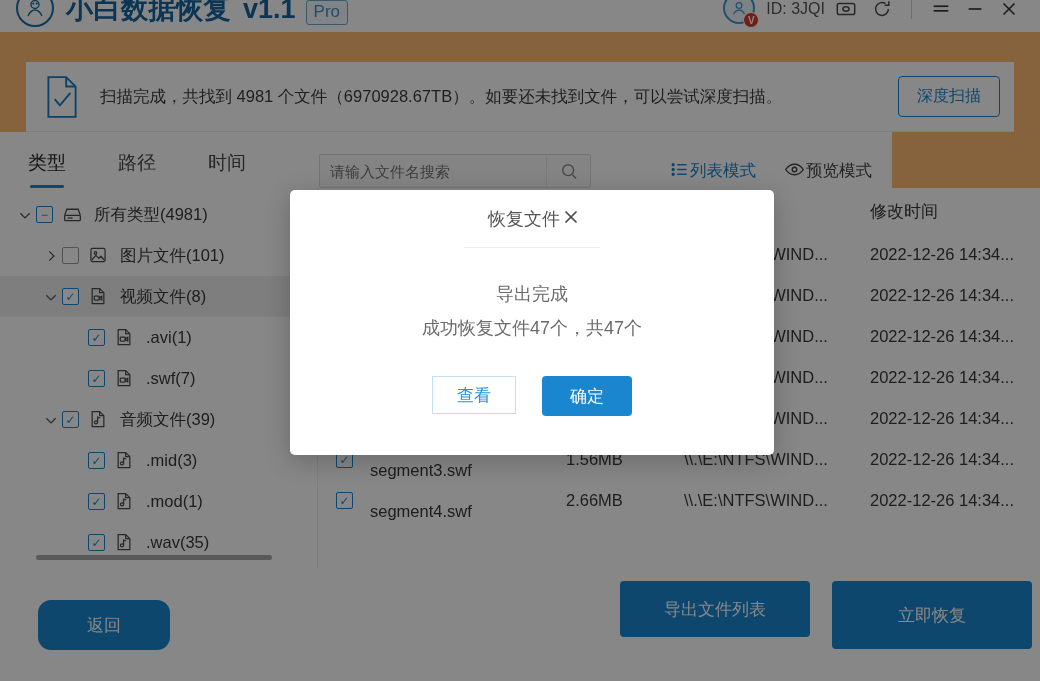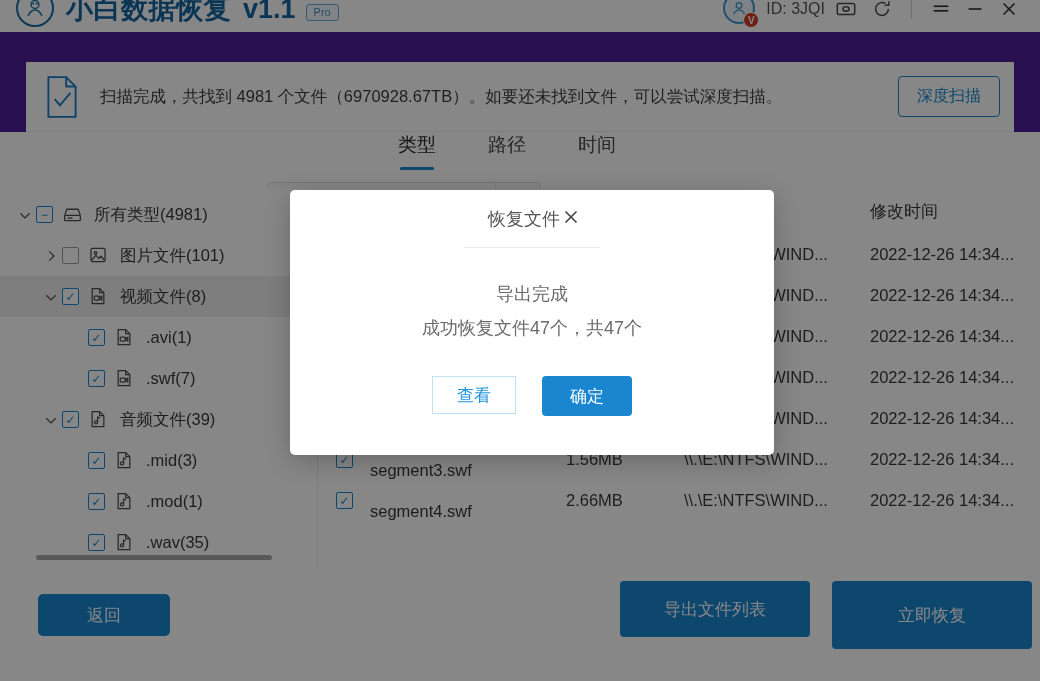--- a/index.html
+++ b/index.html
@@ -5,21 +5,21 @@
   * { box-sizing: border-box; margin: 0; padding: 0; }
   html, body {
     width: 1040px; height: 681px;
     font-family: "Liberation Sans", "DejaVu Sans", sans-serif;
     background: #ffffff;
     overflow: hidden;
   }
   #app {
     position: relative;
     width: 1040px; height: 681px;
-    background: #4c1d95;
+    background: #fdba74;
   }
   
   #scrim {
     position: absolute; inset: 0;
     background: rgba(0,0,0,0.47);
     z-index: 50;
   }
 
   
   #titlebar {
@@ -38,21 +38,21 @@
   }
   #app-title {
     font-size: 27px; font-weight: bold; color: #1565a0;
     margin-left: 10px; letter-spacing: 0.5px;
     white-space: nowrap;
   }
   #version { font-size: 27px; font-weight: bold; color: #1565a0; margin-left: 12px; }
   #pro-badge {
     margin-left: 10px; margin-top: 6px;
     border: 1px solid #6aa9cf; color: #4a8cba;
-    font-size: 11px; padding: 1px 7px 2px; border-radius: 3px;
+    font-size: 17px; padding: 1px 7px 2px; border-radius: 3px;
     background: #f4fafe;
   }
   #title-spacer { flex: 1; }
   #account { display: flex; align-items: center; gap: 9px; }
   #avatar-wrap { position: relative; width: 34px; height: 34px; }
   #avatar {
     width: 32px; height: 32px; border-radius: 50%;
     border: 2px solid #3d96cc; background: #eaf5fc;
     display: flex; align-items: center; justify-content: center;
     color: #3d96cc;
@@ -94,23 +94,23 @@
   #banner-spacer { flex: 1; }
   #deep-scan-btn {
     border: 1px solid #1a86d0; color: #1a86d0; background: #fff;
     border-radius: 4px; font-size: 16px;
     padding: 9px 18px; white-space: nowrap;
   }
 
   
   #toolbar {
     position: absolute; left: 0; top: 132px;
-    width: 1040px; height: 56px;
+    width: 892px; height: 56px;
     background: #fff;
-    display: flex; align-items: center; flex-direction: column;
+    display: flex; align-items: flex-end;
   }
   #tabs { display: flex; align-items: flex-end; padding-left: 28px; width: 300px; }
   .tab {
     position: relative; font-size: 19px; color: #4a4a4a;
     padding: 0 0 12px; margin-right: 52px;
     white-space: nowrap;
   }
   .tab.active { color: #2b2b2b; }
   .tab.active::after {
     content: ""; position: absolute; left: 2px; bottom: 0;
@@ -198,21 +198,21 @@
   #footer {
     position: absolute; left: 0; top: 568px; width: 1040px; height: 113px;
     background: #fff;
   }
   .btn-primary {
     position: absolute; background: #1a86d0; color: #fff;
     border: none; border-radius: 4px; font-size: 17px;
     display: flex; align-items: center; justify-content: center;
     font-family: "Liberation Sans", "DejaVu Sans", sans-serif;
   }
-  #btn-back   { left: 38px;  top: 26px; width: 132px; height: 42px; border-radius: 5px; }
+  #btn-back   { left: 38px;  top: 32px; width: 132px; height: 50px; border-radius: 13px; }
   #btn-export { left: 620px; top: 13px; width: 190px; height: 56px; }
   #btn-recover{ left: 832px; top: 13px; width: 200px; height: 68px; text-align: right; }
 
   
   #dialog {
     position: absolute; left: 290px; top: 190px;
     width: 484px; height: 265px;
     background: #ffffff; border-radius: 5px;
     box-shadow: 0 6px 26px rgba(0,0,0,0.22);
     z-index: 100;

